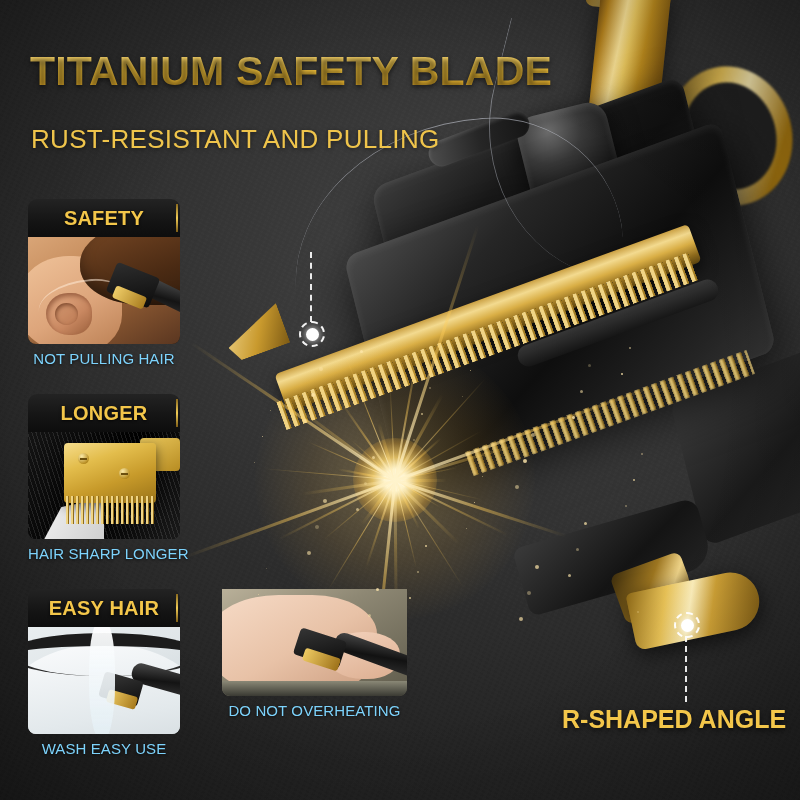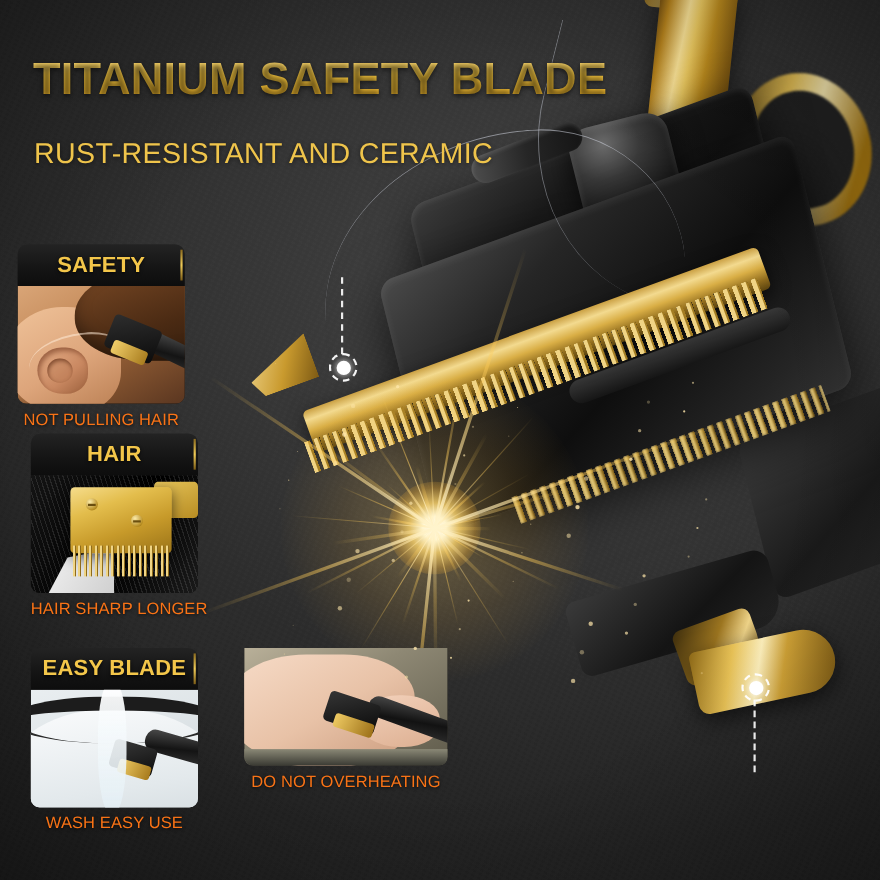--- a/index.html
+++ b/index.html
@@ -146,21 +146,21 @@
   .card{position:absolute;width:152px;}
   .card-head{position:relative;height:38px;border-radius:9px 9px 0 0;
       background:linear-gradient(180deg,#232323 0%,#141414 60%,#0d0d0d 100%);
       display:flex;align-items:center;justify-content:center;overflow:hidden;}
   .card-head::after{content:"";position:absolute;right:2px;top:5px;bottom:5px;width:2px;
       background:linear-gradient(180deg,#8a6a1e,#f0cb57,#7d5d16);}
   .card-title{font-size:20px;font-weight:bold;letter-spacing:.2px;color:#f3c64a;
       text-shadow:0 1px 3px rgba(0,0,0,.8);}
   .card-photo{position:relative;height:107px;overflow:hidden;
       border-radius:0 0 8px 8px;background:#111;}
-  .card-cap{margin-top:6px;text-align:center;font-size:15px;color:#f97316;
+  .card-cap{margin-top:6px;text-align:center;font-size:15px;color:#7dd3fc;
       letter-spacing:.1px;white-space:nowrap;text-shadow:0 1px 3px rgba(0,0,0,.7);}
   .ph{position:absolute;}
 
   
   .pa-bg{inset:0;background:linear-gradient(150deg,#d9a577 0%,#c78e5e 30%,#8d5a33 62%,#5a3620 100%);}
   .pa-hair{left:34%;top:-14%;width:90%;height:78%;border-radius:50% 50% 38% 46%;
       background:linear-gradient(160deg,#7b4a26,#4a2a13 60%,#2d1a0c);
       box-shadow:inset 0 -8px 14px rgba(0,0,0,.35);}
   .pa-skin{left:-8%;top:18%;width:70%;height:90%;border-radius:50% 46% 40% 52%;
       background:linear-gradient(150deg,#f0c49b,#dda57b 55%,#b87d51);}
@@ -304,66 +304,67 @@
       <div class="ray" style="width: 202px; height: 3px; margin-top: -1.5px; transform: rotate(96deg); opacity: 0.85;"></div>
       <div class="ray" style="width: 224px; height: 3px; margin-top: -1.5px; transform: rotate(160deg); opacity: 0.85;"></div>
       <div class="ray" style="width: 246px; height: 3px; margin-top: -1.5px; transform: rotate(214deg); opacity: 0.85;"></div>
       <div class="ray" style="width: 268px; height: 3px; margin-top: -1.5px; transform: rotate(288deg); opacity: 0.85;"></div>
       <div class="ray" style="width: 290px; height: 3px; margin-top: -1.5px; transform: rotate(340deg); opacity: 0.85;"></div>
     </div>
 
   <div class="bg-vig"></div>
 
   <div class="headline">TITANIUM SAFETY BLADE</div>
-  <div class="subhead">RUST-RESISTANT AND CERAMIC</div>
+  <div class="subhead">RUST-RESISTANT AND PULLING</div>
 
   <div class="leader" style="left:310px;top:252px;height:70px;"></div>
   <div class="marker" style="left:299px;top:321px;"></div>
 
   <div class="marker" style="left:674px;top:612px;"></div>
   <div class="leader" style="left:685px;top:636px;height:66px;"></div>
-
-  <div class="card" style="left:16px;top:199px;margin-top:23px;">
+  <div class="callout-label" style="left:562px;top:705px;font-size:25px;">R-SHAPED ANGLE</div>
+
+  <div class="card" style="left:28px;top:199px;">
     <div class="card-head">
       <span class="card-title">SAFETY</span>
     </div>
     <div class="card-photo">
       <div class="ph pa-bg"></div>
       <div class="ph pa-skin"></div>
       <div class="ph pa-hair"></div>
       <div class="ph pa-line"></div>
       <div class="ph pa-ear"></div>
       <div class="ph pa-ear-in"></div>
       <div class="ph pa-handle"></div>
       <div class="ph pa-trim"></div>
       <div class="ph pa-trim-g"></div>
     </div>
     <div class="card-cap">NOT PULLING HAIR</div>
   </div>
 
   <div class="card" style="left:28px;top:394px;">
     <div class="card-head">
-      <span class="card-title">HAIR</span>
+      <span class="card-title">LONGER</span>
     </div>
     <div class="card-photo">
       <div class="ph pb-bg"></div>
       <div class="ph pb-hair"></div>
       <div class="ph pb-white"></div>
       <div class="ph pb-gold2"></div>
       <div class="ph pb-gold"></div>
       <div class="ph pb-screw" style="left:33%;top:20%;"></div>
       <div class="ph pb-screw" style="left:60%;top:34%;"></div>
       <div class="ph pb-teeth"></div>
     </div>
     <div class="card-cap">HAIR SHARP LONGER</div>
   </div>
 
   <div class="card" style="left:28px;top:589px;">
     <div class="card-head">
-      <span class="card-title">EASY BLADE</span>
+      <span class="card-title">EASY HAIR</span>
     </div>
     <div class="card-photo">
       <div class="ph pc-bg"></div>
       <div class="ph pc-sink"></div>
       <div class="ph pc-rim"></div>
       <div class="ph pc-handle"></div>
       <div class="ph pc-trim"></div>
       <div class="ph pc-gold"></div>
       <div class="ph pc-water"></div>
     </div>

